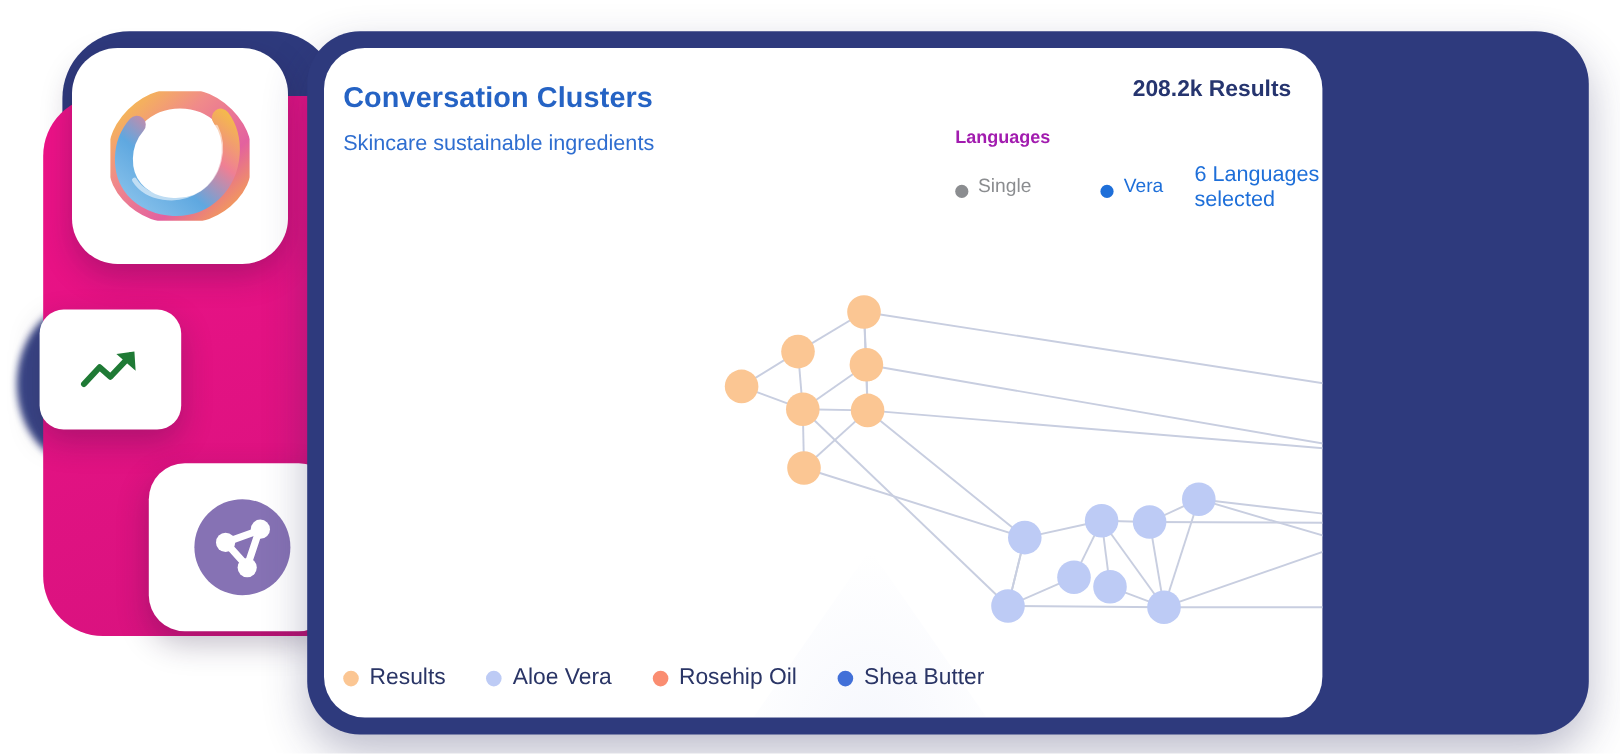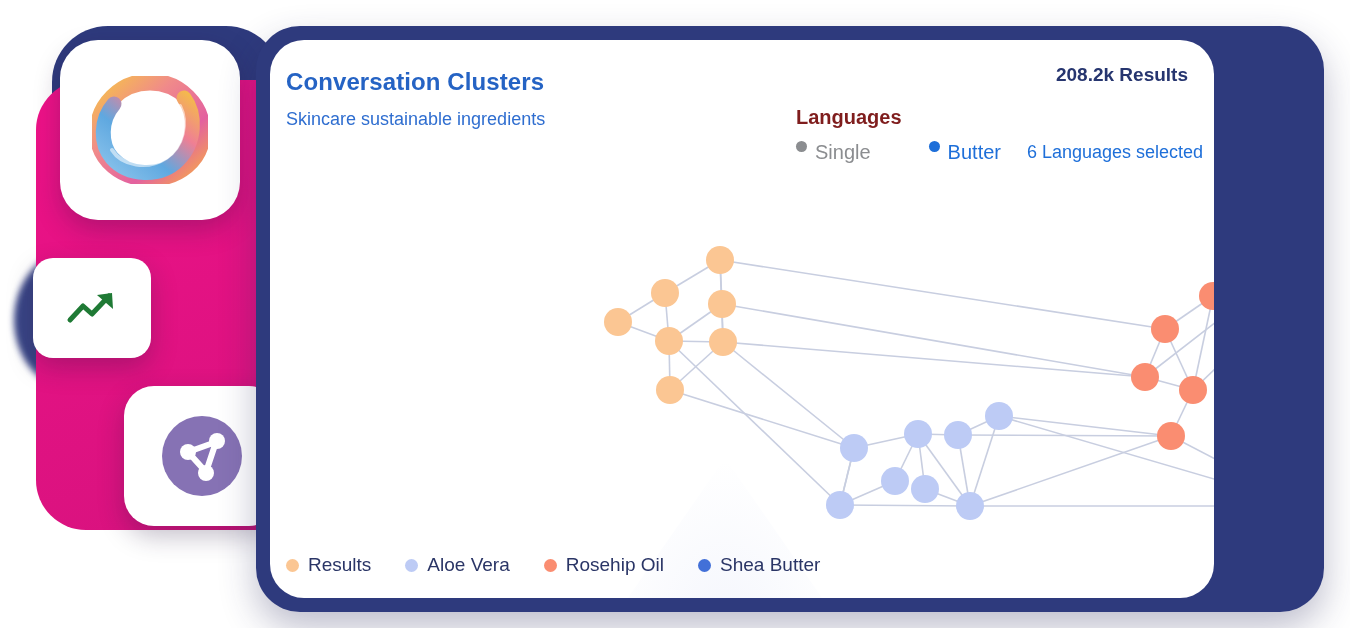--- a/index.html
+++ b/index.html
@@ -44,21 +44,21 @@
     display:flex; align-items:center; justify-content:center;
   }
 
   
   .frame-shadow {
     position:absolute; left:256px; top:26px; width:1068px; height:586px;
     border-radius: 44px; background:#2e3a7d;
     box-shadow: 0 16px 36px rgba(40,40,90,.30);
   }
   .main-card {
-    position:absolute; left:270px; top:40px; width:944px; height:558px;
+    position:absolute; left:270px; top:40px; width:832px; height:558px;
     background:#ffffff; border-radius:34px; overflow:hidden;
   }
   .watermark {
     position:absolute; left:330px; bottom:-40px; width:250px; height:180px;
     background: radial-gradient(ellipse at 50% 100%, rgba(170,185,235,.13), rgba(255,255,255,0) 70%);
     clip-path: polygon(50% 0%, 100% 100%, 0% 100%);
   }
 
   
   .hdr-title {
@@ -67,23 +67,23 @@
   }
   .hdr-sub {
     position:absolute; left:16px; top:69px;
     font-size:18px; font-weight:normal; color:#2f6ed0;
   }
   .results {
     position:absolute; right:26px; top:24px;
     font-size:19px; font-weight:bold; color:#26356f;
   }
   .lang-block { position:absolute; left:526px; top:66px; }
-  .lang-title { font-size:20px; font-weight:bold; color:#7f1d1d; }
+  .lang-title { font-size:15px; font-weight:bold; color:#a21caf; }
   .lang-row { margin-top:12px; display:flex; align-items:center; }
-  .opt { display:flex; align-items:flex-start; font-size:20px; }
+  .opt { display:flex; align-items:flex-end; font-size:16px; }
   .opt .dot { width:11px; height:11px; border-radius:50%; margin-right:8px; }
   .opt-single { color:#555759; }
   .opt-single .dot { background:#8b8d90; }
   .opt-multi { color:#1e6fd9; margin-left:58px; }
   .opt-multi .dot { background:#1e6fd9; }
   .lang-selected { margin-left:26px; font-size:18px; color:#2f6ed0; }
 
   
   .graph { position:absolute; left:0; top:150px; width:1040px; height:360px; }
   .graph svg { display:block; width:1040px; height:360px; }
@@ -167,21 +167,21 @@
 
     <div class="lang-block">
       <div class="lang-title">Languages</div>
       <div class="lang-row">
         <div class="opt opt-single" style="color: rgb(139, 141, 144);">
           <span class="dot" style="background: rgb(139, 141, 144);"></span>
           <span>Single</span>
         </div>
         <div class="opt opt-multi" style="color: rgb(30, 111, 217);">
           <span class="dot" style="background: rgb(30, 111, 217);"></span>
-          <span>Butter</span>
+          <span>Vera</span>
         </div>
         <div class="lang-selected" style="color: rgb(30, 111, 217);">6 Languages selected</div>
       </div>
     </div>
 
     <div class="graph">
       <svg id="graph-svg" viewBox="0 0 1040 360">
         <g id="edge-layer">
             <line x1="348" y1="132" x2="395" y2="103" stroke="#c8cee0" stroke-width="1.6"></line>
             <line x1="395" y1="103" x2="450" y2="70" stroke="#c8cee0" stroke-width="1.6"></line>

